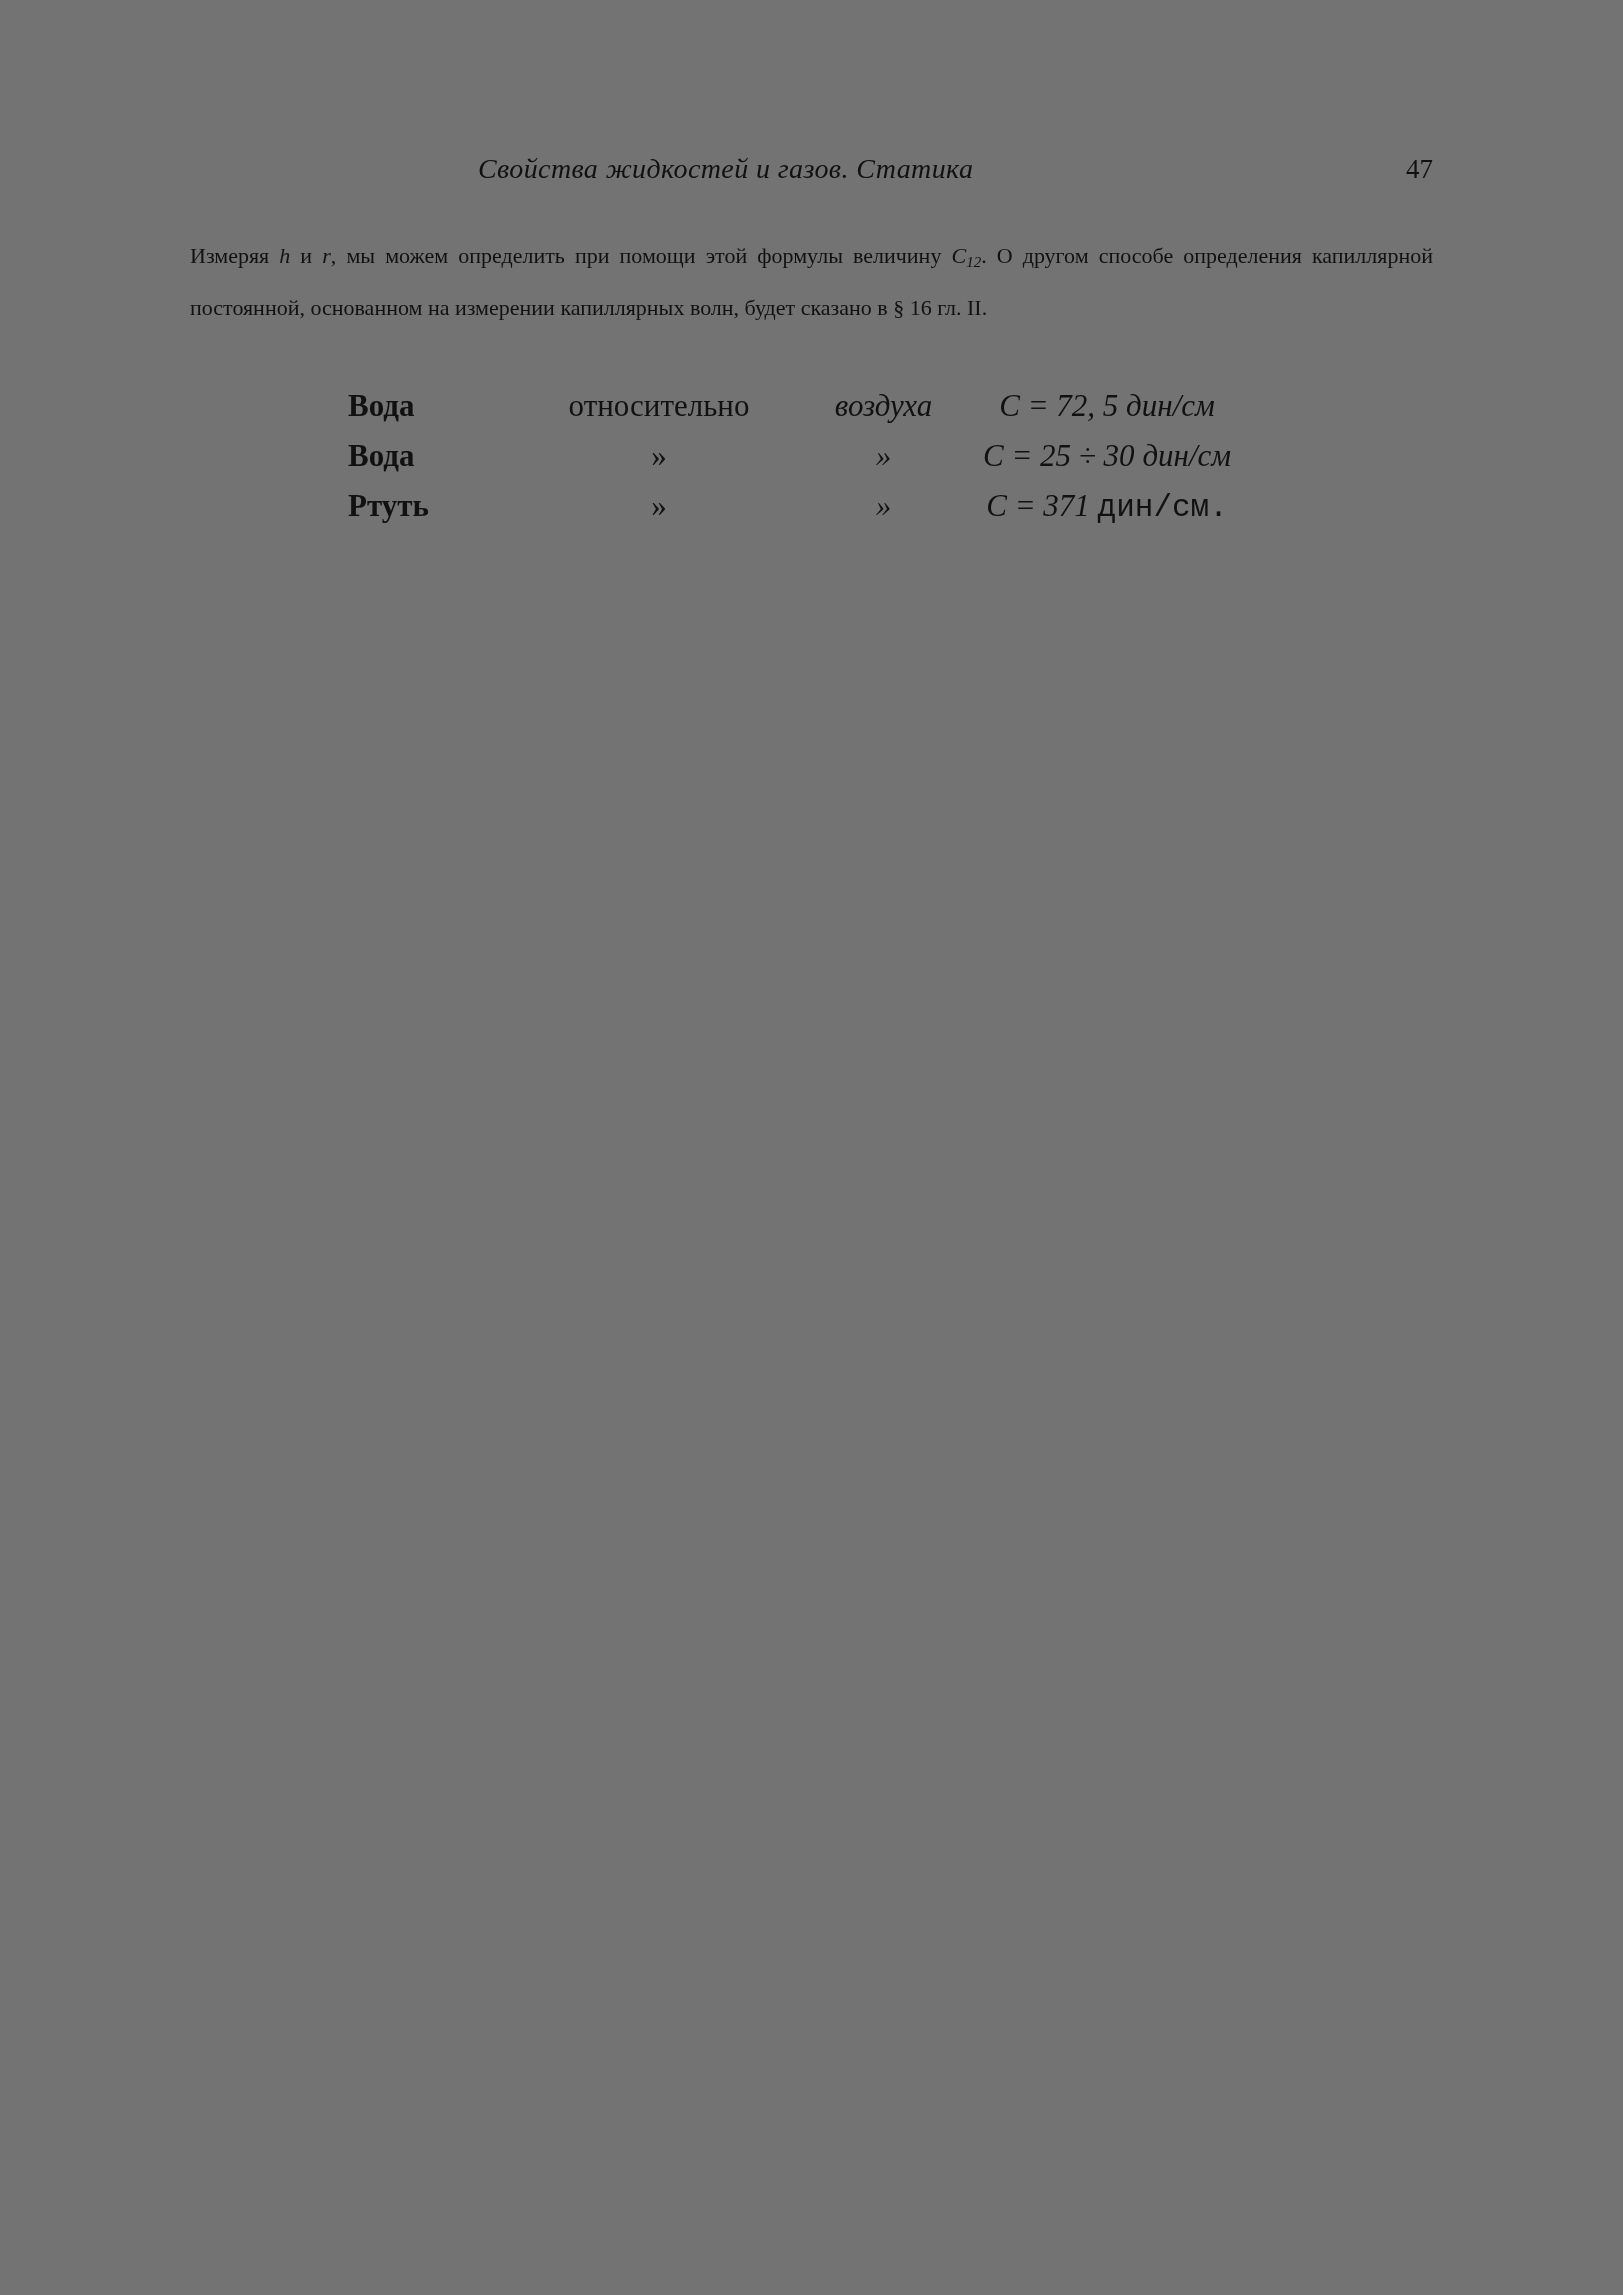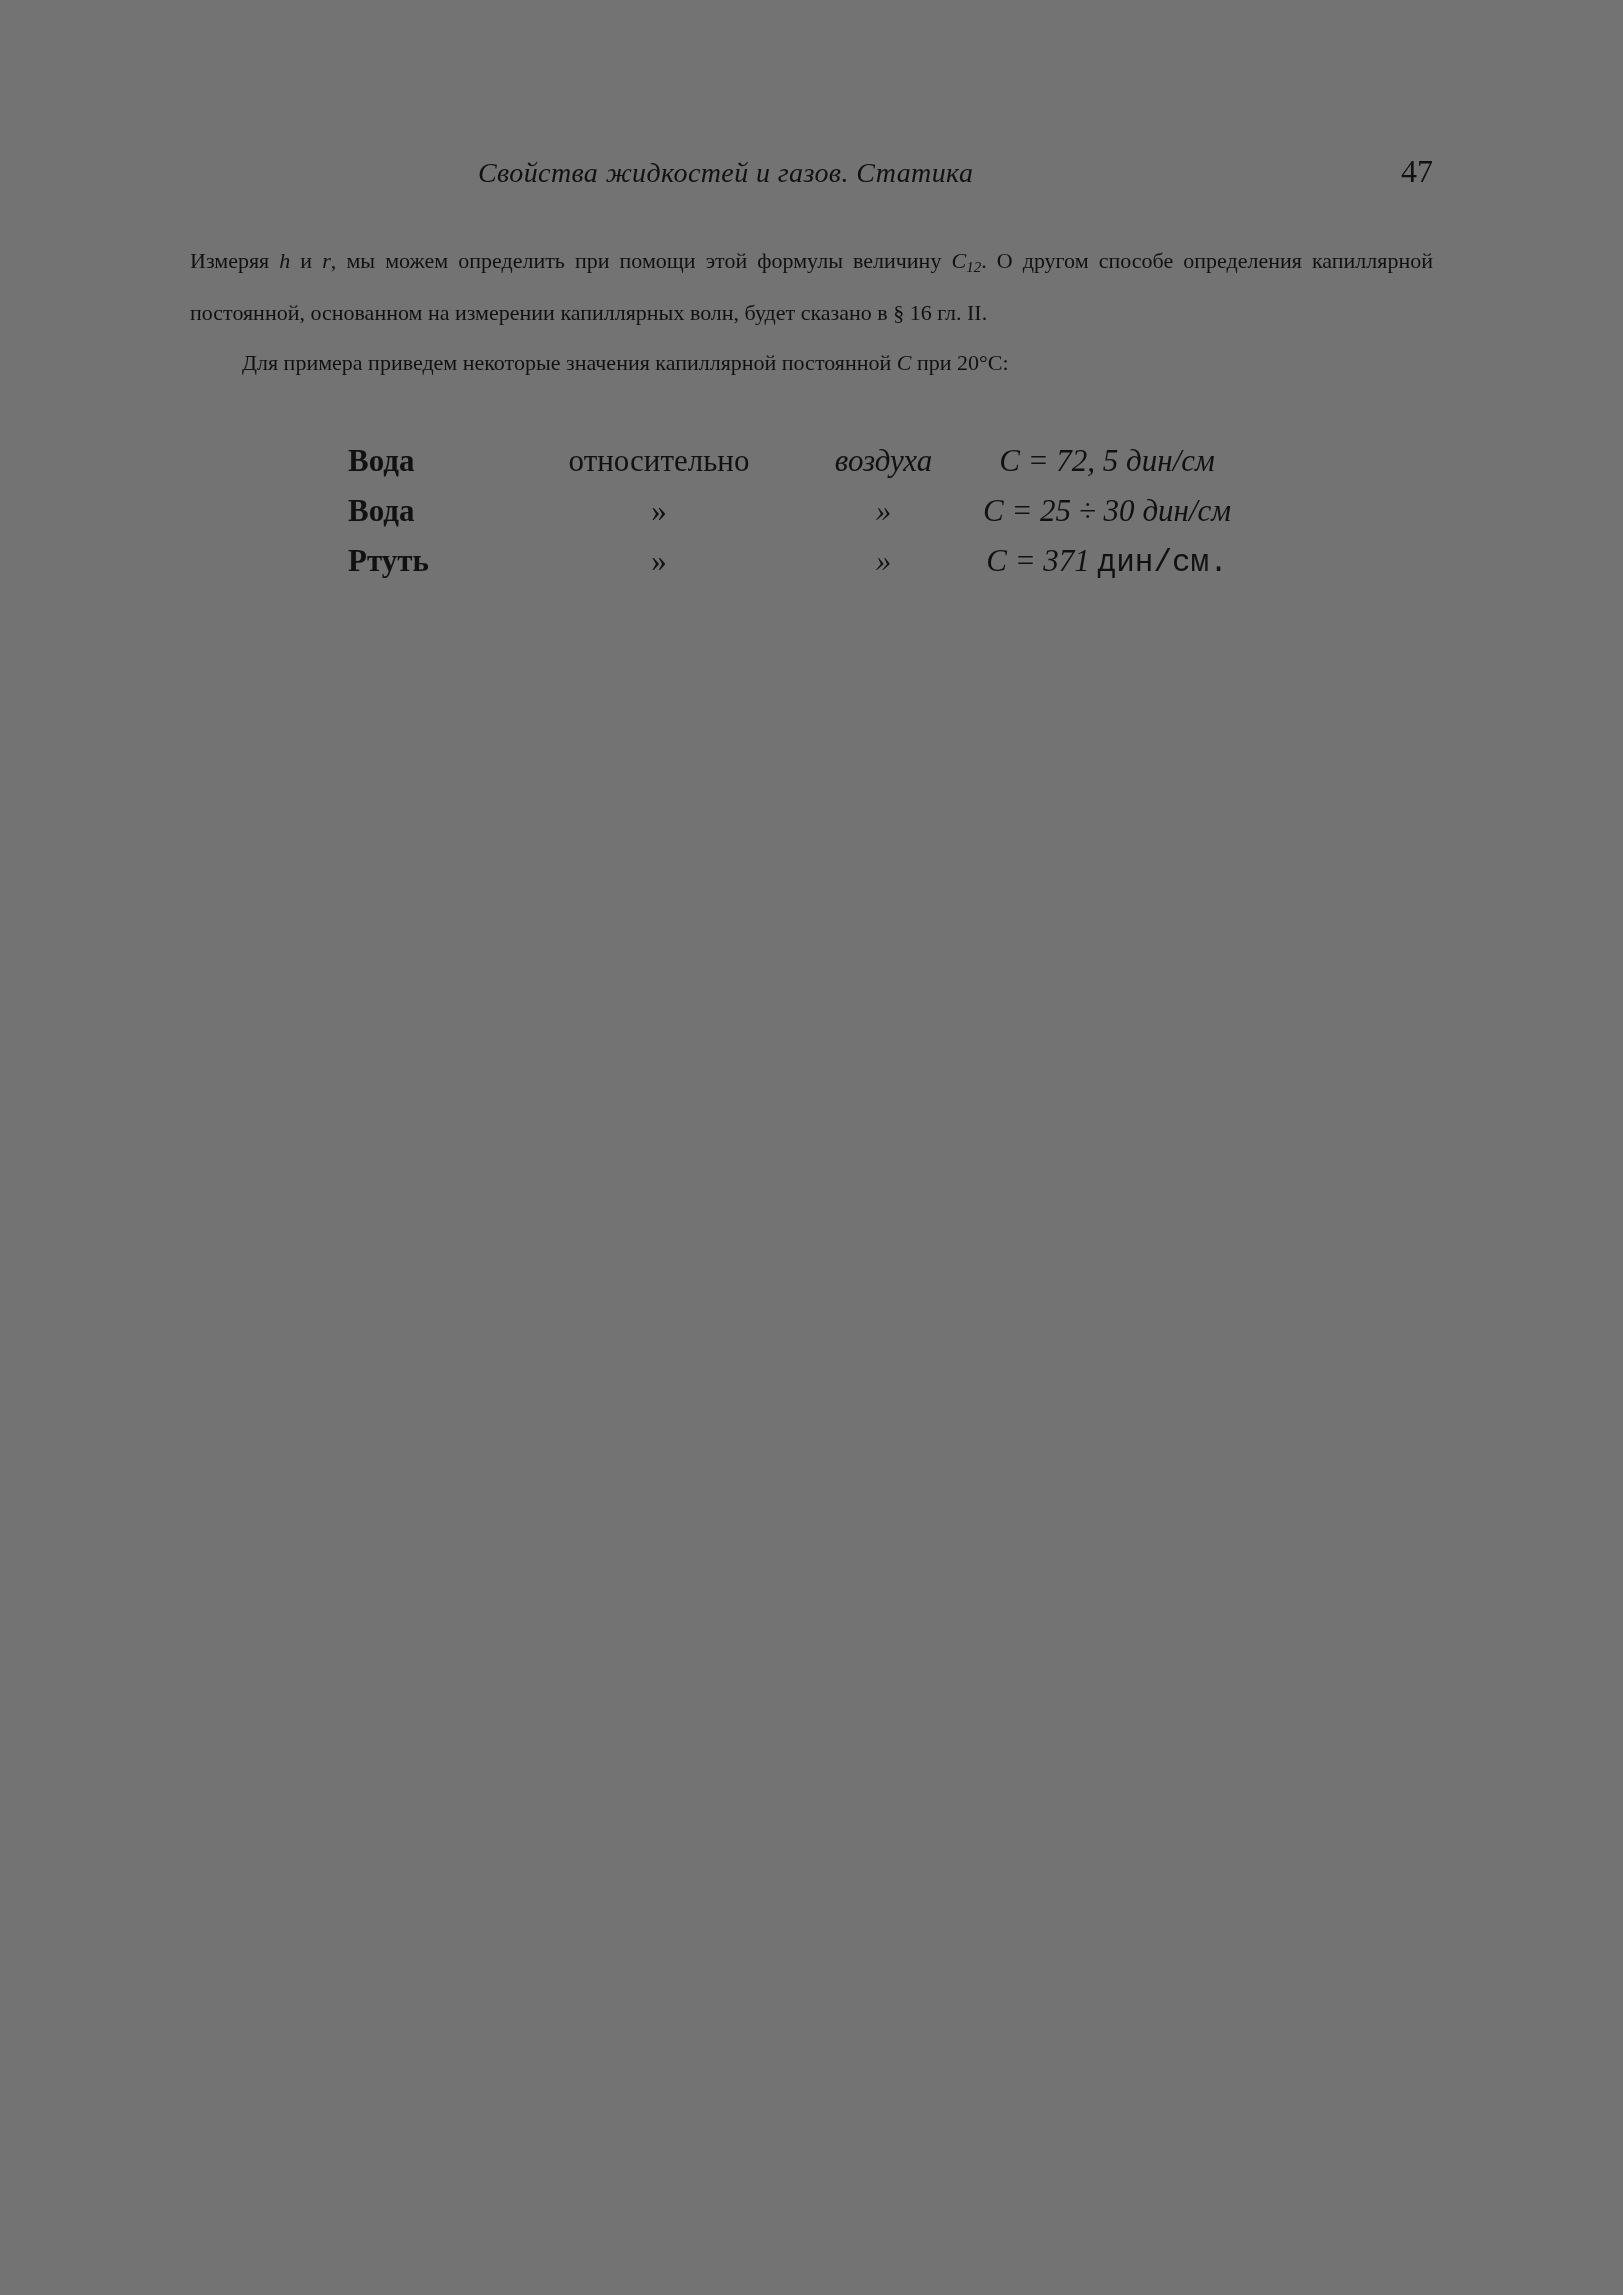--- a/index.html
+++ b/index.html
@@ -32,21 +32,21 @@
     width: 100%;
     margin-bottom: 48px;
   }
   .runhead-title {
     font-style: italic;
     font-size: 28px;
     letter-spacing: 0.4px;
     margin-left: 288px;
   }
   .runhead-page {
-    font-size: 32px;
+    font-size: 27px;
     font-weight: 400;
   }
 
   
   .para {
     font-size: 22px;
     line-height: 46px;
     text-align: justify;
     text-justify: inter-word;
     margin: 0;
@@ -94,21 +94,20 @@
 <div class="page">
   <div class="content">
 
     <div class="runhead">
       <span class="runhead-title">Свойства жидкостей и газов.  Статика</span>
       <span class="runhead-page">47</span>
     </div>
 
     <p class="para"><span>Измеряя </span><span class="mi">h</span><span> и </span><span class="mi">r</span><span>, мы можем определить при помощи этой формулы величину </span><span class="mi">C</span><sub>12</sub><span>. О другом способе определения капиллярной постоянной, основанном на измерении капиллярных волн, будет сказано в § 16 гл. II.</span></p>
 
-    <p class="para indent"><span>Для примера приведем некоторые значения капиллярной постоянной </span><span class="mi">C</span><span> при 20°C:</span></p>
 
     <table class="values">
       <tbody>
         <tr>
           <td class="col-subst">Вода</td>
           <td class="col-rel">относительно</td>
           <td class="col-obj">воздуха</td>
           <td class="col-val"><span class="formula">C</span><span class="formula num"> = </span><span class="formula num">72, 5</span>&nbsp;<span class="units">дин/см</span></td>
         </tr>
         <tr>

